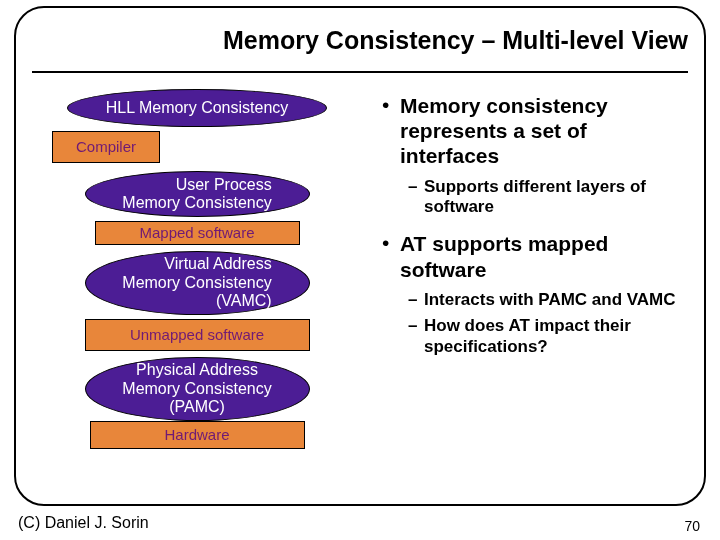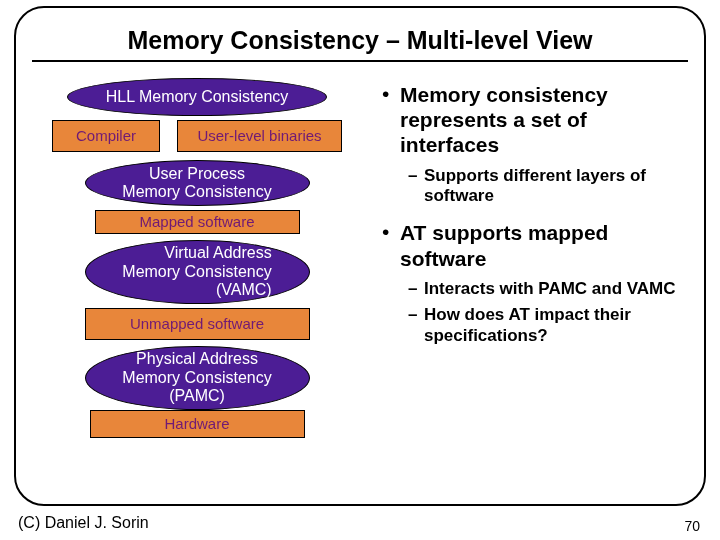--- a/index.html
+++ b/index.html
@@ -16,23 +16,23 @@
     left: 14px;
     width: 692px;
     height: 500px;
     border: 2.5px solid #000;
     border-radius: 30px;
     padding: 18px 16px 10px 16px;
   }
   .title {
     font-size: 25px;
     font-weight: bold;
-    text-align: center;
+    text-align: right;
     color: #000;
-    padding-bottom: 5px;
+    padding-bottom: 16px;
     border-bottom: 2px solid #000;
     margin-bottom: 16px;
   }
   .content {
     display: flex;
     gap: 20px;
   }
   .left {
     width: 330px;
     flex: 0 0 330px;
@@ -67,21 +67,21 @@
   }
   .e-hll { width: 260px; height: 38px; }
   .hll-children {
     display: flex;
     width: 290px;
     margin-top: 4px;
     justify-content: space-between;
   }
   .r-compiler { width: 108px; height: 32px; }
   .r-user-bin { width: 165px; height: 32px; }
-  .e-user-proc { width: 225px; height: 46px; margin-top: 8px; }
+  .e-user-proc { width: 225px; height: 46px; margin-top: 8px; text-align: right; }
   .r-mapped { width: 205px; height: 24px; margin-top: 4px; }
   .e-vamc { width: 225px; height: 64px; margin-top: 6px; text-align: right; }
   .r-unmapped { width: 225px; height: 32px; margin-top: 4px; }
   .e-pamc { width: 225px; height: 64px; margin-top: 6px; }
   .r-hw { width: 215px; height: 28px; }
 
   .right {
     flex: 1;
     color: #000;
     font-size: 21px;
@@ -135,23 +135,20 @@
 
   <div class="content">
     <div class="left">
       <div class="ellipse e-hll">
         <span>HLL Memory Consistency</span>
       </div>
       <div class="hll-children">
         <div class="rect r-compiler">
           <span>Compiler</span>
         </div>
-        <div class="rect r-user-bin">
-          <span>User-level binaries</span>
-        </div>
       </div>
       <div class="ellipse e-user-proc">
         <span style="white-space:pre-line">User Process
 Memory Consistency</span>
       </div>
       <div class="rect r-mapped">
         <span>Mapped software</span>
       </div>
       <div class="ellipse e-vamc">
         <span style="white-space:pre-line">Virtual Address

